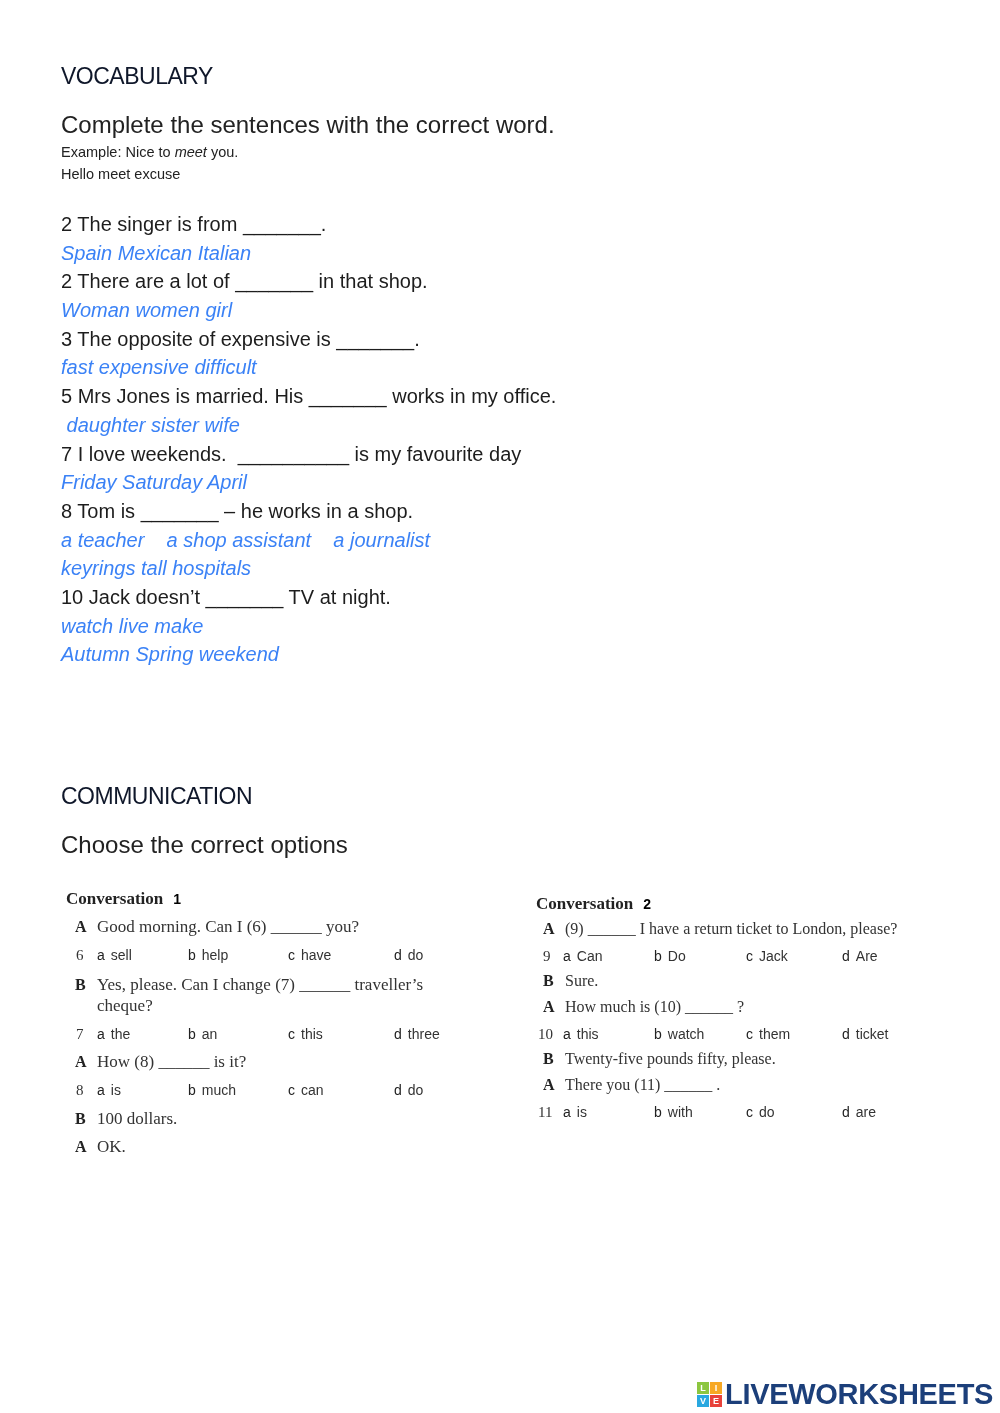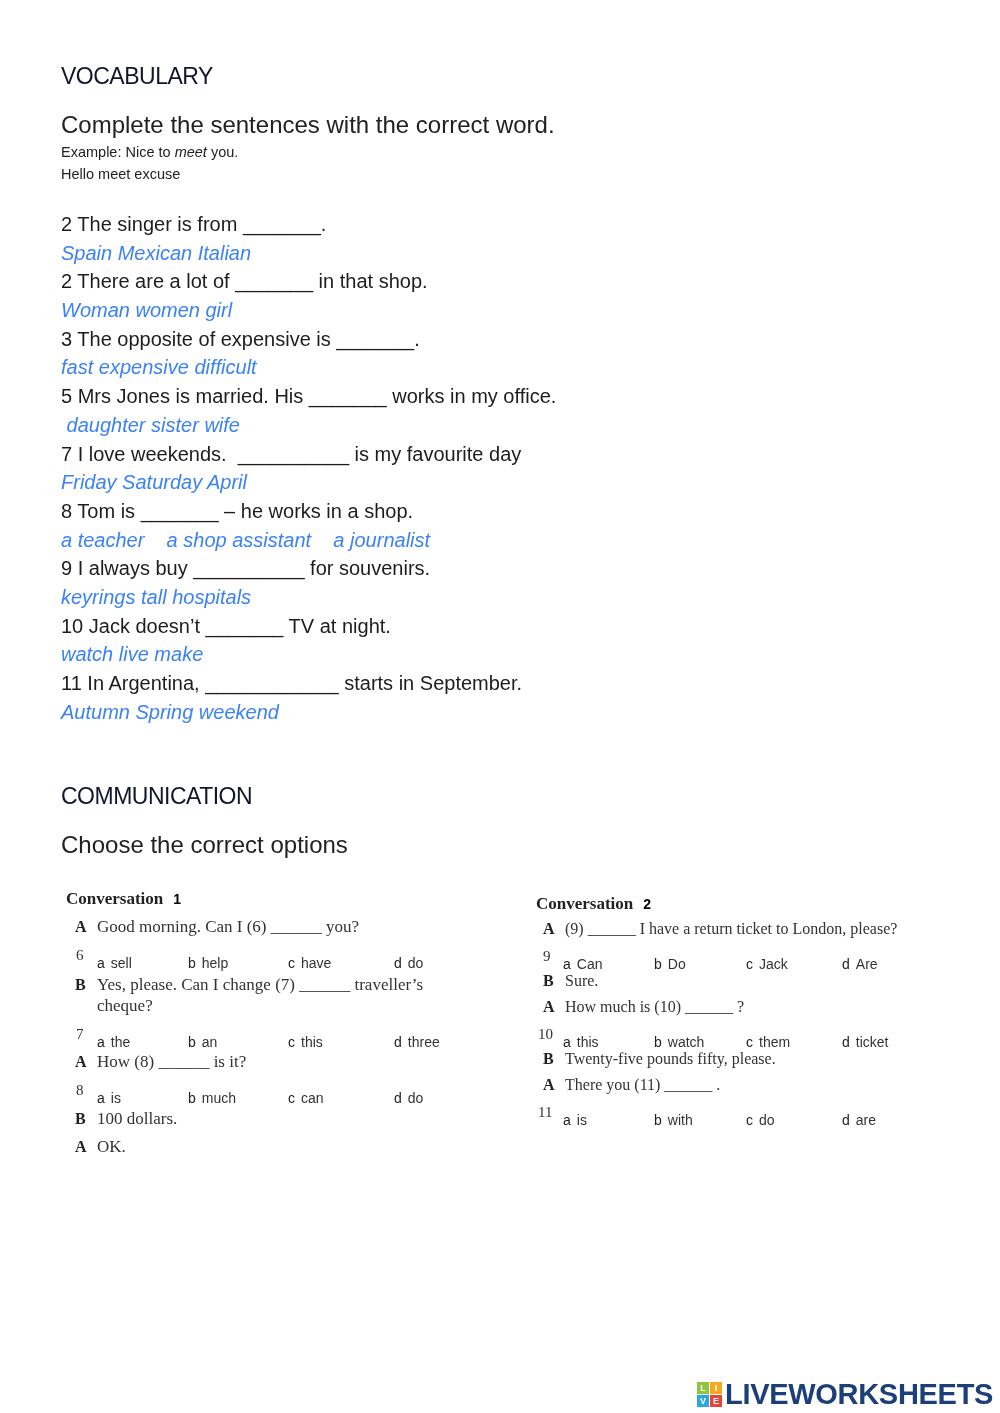--- a/index.html
+++ b/index.html
@@ -19,21 +19,21 @@
 
     
     .conv { position: absolute; }
     .conv-title { font-size: 17px; font-weight: bold; color: #222; }
     .conv-title .num { font-family: "Liberation Sans", sans-serif; font-size: 14px; font-weight: bold; margin-left: 10px; color: #000; }
     .line { position: absolute; white-space: pre; }
     .speaker { font-family: "Liberation Serif", serif; font-weight: bold; font-size: 16px; color: #222; display: inline-block; width: 22px; }
     .speech { font-family: "Liberation Serif", serif; font-size: 17px; color: #333; }
     .optrow { position: absolute; font-size: 14px; color: #333; }
     .optrow .qn { font-family: "Liberation Serif", serif; font-size: 15px; display: inline-block; }
-    .opt { position: absolute; top: 8px; white-space: nowrap; text-align: right; }
+    .opt { position: absolute; top: 0; white-space: nowrap; text-align: right; }
     .opt .letter { font-family: "Liberation Sans", sans-serif; font-size: 14px; color: #222; margin-right: 6px; }
     .opt .word { font-family: "Liberation Sans", sans-serif; font-size: 14px; color: #333; }
 
     
     .logo { position: absolute; left: 697px; top: 1379px; height: 30px; display: flex; align-items: center; }
     .logo-grid { display: grid; grid-template-columns: 12px 12px; grid-template-rows: 12px 12px; gap: 1px; margin-right: 3px; }
     .logo-grid span { font-family: "Liberation Sans", sans-serif; font-size: 9px; font-weight: bold; color: #fff; display: flex; align-items: center; justify-content: center; }
     .logo-text { font-family: "Liberation Sans", sans-serif; font-weight: bold; font-size: 29px; color: #1c3f7a; letter-spacing: -0.3px; }
   </style>
 </head>
@@ -50,25 +50,23 @@
   <div class="q-line">2 There are a lot of _______ in that shop.</div>
   <div class="opt-line">Woman women girl</div>
   <div class="q-line">3 The opposite of expensive is _______.</div>
   <div class="opt-line">fast expensive difficult</div>
   <div class="q-line">5 Mrs Jones is married. His _______ works in my office.</div>
   <div class="opt-line"> daughter sister wife</div>
   <div class="q-line">7 I love weekends.  __________ is my favourite day</div>
   <div class="opt-line">Friday Saturday April</div>
   <div class="q-line">8 Tom is _______ – he works in a shop.</div>
   <div class="opt-line">a teacher    a shop assistant    a journalist</div>
-  <div class="q-line">9 I always buy __________ for souvenirs.</div>
   <div class="opt-line">keyrings tall hospitals</div>
   <div class="q-line">10 Jack doesn’t _______ TV at night.</div>
   <div class="opt-line">watch live make</div>
-  <div class="q-line">11 In Argentina, ____________ starts in September.</div>
   <div class="opt-line">Autumn Spring weekend</div>
 </div>
 
 <div class="abs sans h-section" style="top:783px;">COMMUNICATION</div>
 <div class="abs sans instr" style="top:831px;">Choose the correct options</div>
 
 <div class="conv" style="left:66px; top:889px; width:420px; height:280px;">
   <div class="conv-title serif" style="position:absolute; left:0; top:0;"><span>Conversation</span><span class="num">1</span></div>
 
   <div class="line" style="left:9px; top:28px;"><span class="speaker">A</span><span class="speech">Good morning. Can I (6) ______ you?</span></div>

